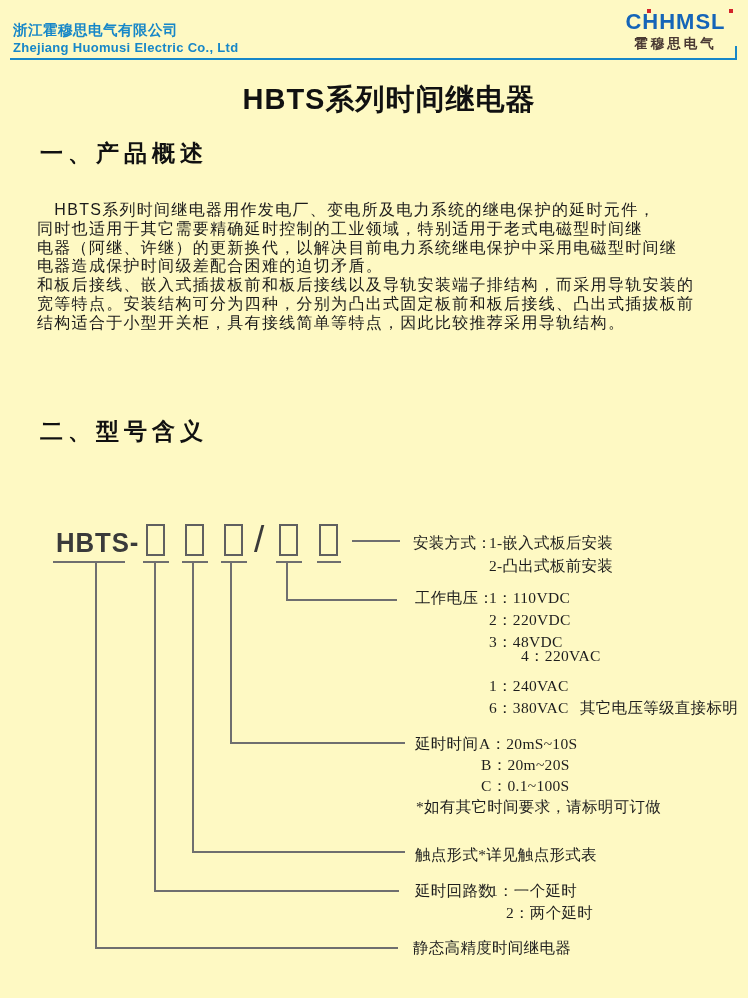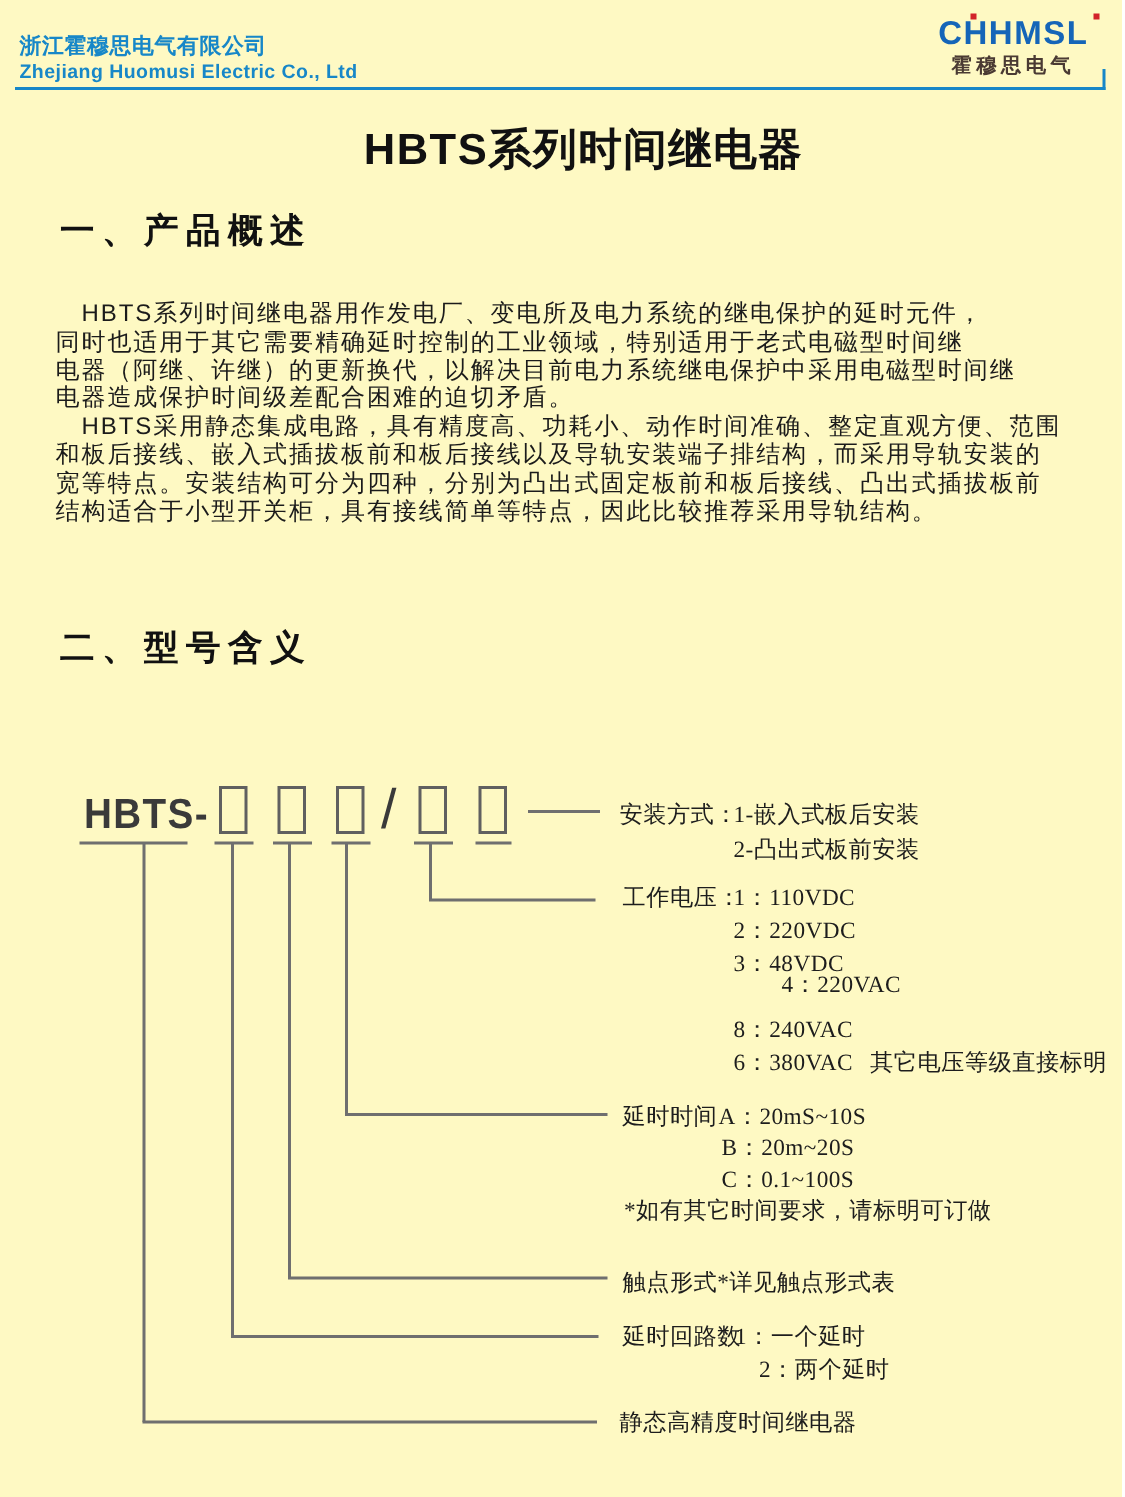--- a/index.html
+++ b/index.html
@@ -83,21 +83,20 @@
   <div class="rule-tick"></div>
 
   <div class="title">HBTS系列时间继电器</div>
 
   <div class="sect-h h-overview">一、产品概述</div>
   <div class="body-text">
     <div>　HBTS系列时间继电器用作发电厂、变电所及电力系统的继电保护的延时元件，</div>
     <div>同时也适用于其它需要精确延时控制的工业领域，特别适用于老式电磁型时间继</div>
     <div>电器（阿继、许继）的更新换代，以解决目前电力系统继电保护中采用电磁型时间继</div>
     <div>电器造成保护时间级差配合困难的迫切矛盾。</div>
-    <div>　HBTS采用静态集成电路，具有精度高、功耗小、动作时间准确、整定直观方便、范围</div>
     <div>和板后接线、嵌入式插拔板前和板后接线以及导轨安装端子排结构，而采用导轨安装的</div>
     <div>宽等特点。安装结构可分为四种，分别为凸出式固定板前和板后接线、凸出式插拔板前</div>
     <div>结构适合于小型开关柜，具有接线简单等特点，因此比较推荐采用导轨结构。</div>
   </div>
 
   <div class="sect-h h-model">二、型号含义</div>
 
   <div class="model-prefix">HBTS-</div>
   <span class="mbox b1"></span>
   <span class="mbox b2"></span>
@@ -127,21 +126,21 @@
 
   <span class="lbl install-label">安装方式：</span>
   <span class="lbl install-o0">1-嵌入式板后安装</span>
   <span class="lbl install-o1">2-凸出式板前安装</span>
 
   <span class="lbl volt-label">工作电压：</span>
   <span class="lbl volt-o0">1：110VDC</span>
   <span class="lbl volt-o1">2：220VDC</span>
   <span class="lbl volt-o2">3：48VDC</span>
   <span class="lbl volt-o3">4：220VAC</span>
-  <span class="lbl volt-o4">8：240VAC</span>
+  <span class="lbl volt-o4">1：240VAC</span>
   <span class="lbl volt-o5">6：380VAC</span>
   <span class="lbl volt-note">其它电压等级直接标明</span>
 
   <span class="lbl delay-label">延时时间</span>
   <span class="lbl delay-o0">A：20mS~10S</span>
   <span class="lbl delay-o1">B：20m~20S</span>
   <span class="lbl delay-o2">C：0.1~100S</span>
   <span class="lbl contact-label">触点形式*详见触点形式表</span>
 
   <span class="lbl delay-note">*如有其它时间要求，请标明可订做</span>

